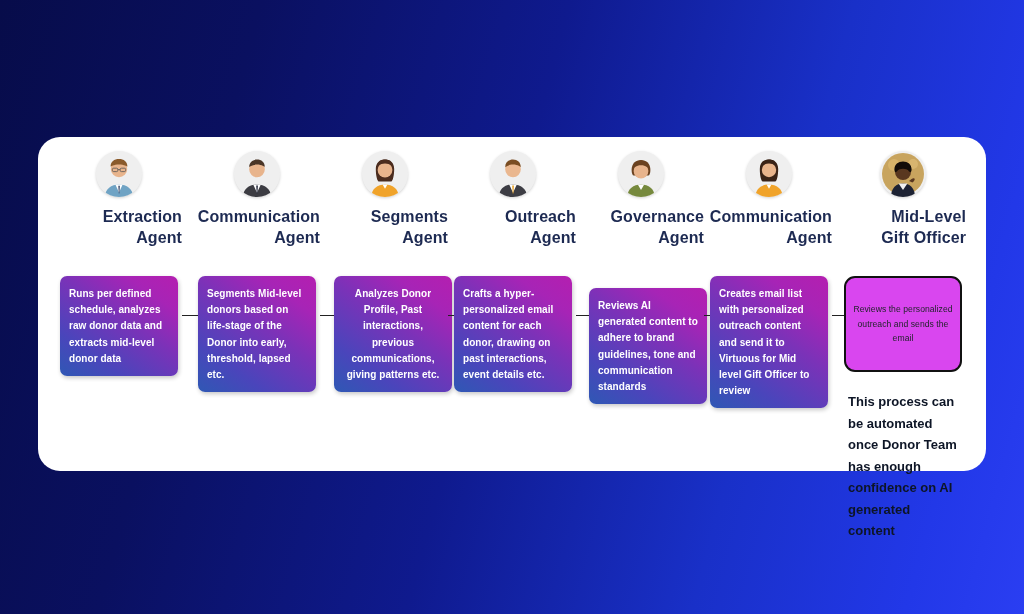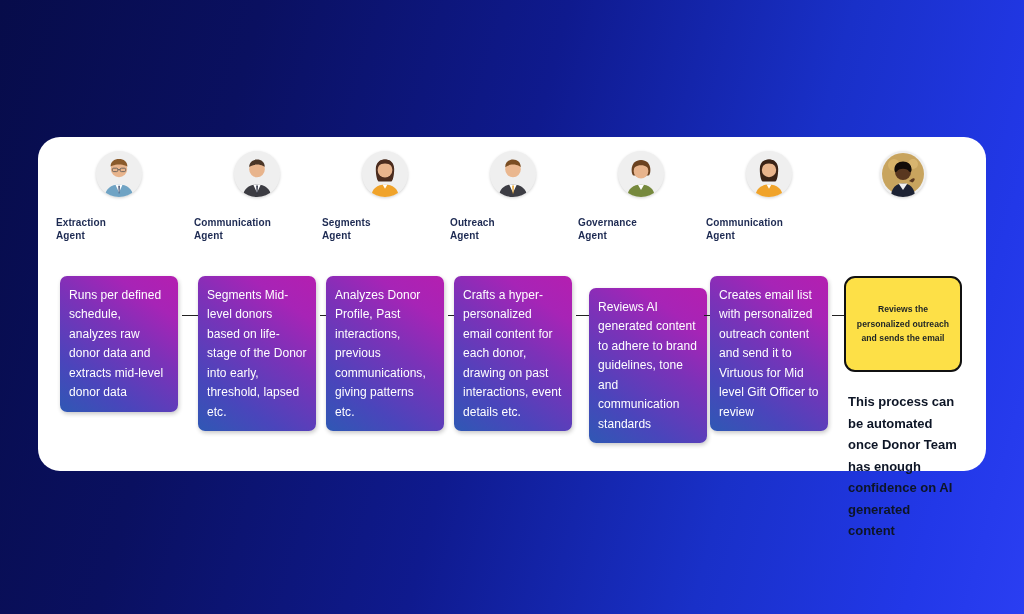--- a/index.html
+++ b/index.html
@@ -61,50 +61,50 @@
     background: #f0f0f0;
     box-shadow: 0 1px 3px rgba(0,0,0,.18);
     position: relative;
     overflow: hidden;
     flex: none;
   }
   .avatar svg { display: block; width: 46px; height: 46px; }
 
   
   .node-label {
-    margin-top: 19px;
-    text-align: left;
-    font-size: 10px;
+    margin-top: 9px;
+    text-align: right;
+    font-size: 16px;
     font-weight: bold;
     color: #1d2a52;
     line-height: 1.32;
     letter-spacing: .1px;
   }
 
   
   .card {
     position: absolute;
     top: 125px;
     width: 118px;
     min-height: 98px;
     border-radius: 7px;
     padding: 10px 9px 9px 9px;
     color: #ffffff;
-    font-size: 12px;
-    font-weight: normal;
+    font-size: 10px;
+    font-weight: bold;
     line-height: 1.62;
     letter-spacing: .05px;
     box-shadow: 1px 2px 4px rgba(0,0,0,.22);
     background: linear-gradient(35deg, #2f58b4 0%, #4a45bb 24%, #7b32b8 56%, #a724b6 80%, #b41fb0 100%);
   }
   .card.human {
-    background: #fde047;
+    background: #d946ef;
     border: 2px solid #111111;
     color: #1d2326;
-    font-weight: bold;
+    font-weight: normal;
     font-size: 8.6px;
     line-height: 1.68;
     text-align: center;
     display: flex;
     align-items: center;
     justify-content: center;
     box-shadow: none;
     border-radius: 11px;
     min-height: 96px;
     padding: 8px 7px;
@@ -203,21 +203,21 @@
             <path d="M15.4 15.6c0-4.4 3.4-7 7.6-7s7.6 2.6 7.6 7c0 0-2.2-3-7.6-3s-7.6 3-7.6 3z" fill="#4b2c1e"></path>
             <path d="M9.4 46c0-8.2 6.1-12.4 13.6-12.4S36.6 37.8 36.6 46z" fill="#f0a32a"></path>
             <path d="M20.6 33.6h4.8l-2.4 4.2z" fill="#ffffff"></path>
           </svg>
         </div>
       </div>
       <div class="node-label">
         <div>Segments</div>
         <div>Agent</div>
       </div>
-      <div class="card" style="left:4px;">Analyzes Donor Profile, Past interactions, previous communications, giving patterns etc.</div>
+      <div class="card" style="left:12px;text-align:center;">Analyzes Donor Profile, Past interactions, previous communications, giving patterns etc.</div>
     </div>
 
     <div class="arrow" style="left:392px;">
       <svg width="26" height="9" viewBox="0 0 26 9">
           <line x1="0" y1="4.5" x2="19" y2="4.5" stroke="#222" stroke-width="1"></line>
           <polygon points="19,1.4 25,4.5 19,7.6" fill="#222"></polygon>
         </svg>
     </div>
 
     <div class="node" style="left:394px;">
@@ -310,18 +310,22 @@
             <circle cx="14" cy="14" r="6" fill="#ddb96e" opacity="0.7"></circle>
             <circle cx="33" cy="13" r="5" fill="#e2c27c" opacity="0.6"></circle>
             <path d="M11 46c0-9 5.4-13.4 12-13.4S35 37 35 46z" fill="#1d2233"></path>
             <circle cx="23" cy="21" r="8" fill="#59371f"></circle>
             <path d="M14.4 18.4c0-5.2 3.8-8 8.6-8s8.6 2.8 8.6 8c0 1.6-.6 2.6-1.4 2.6-1.8 0-1.4-3.2-7.2-3.2s-5.4 3.2-7.2 3.2c-.8 0-1.4-1-1.4-2.6z" fill="#120c08"></path>
             <path d="M18.6 32.6h8.8l-4.4 6.4z" fill="#f1f1f1"></path>
             <path d="M29 30c2.4-2.4 4.4-3.4 5.4-2.6 1 .8-.2 2.6-2 4.2z" fill="#59371f"></path>
           </svg>
         </div>
       </div>
+      <div class="node-label">
+        <div>Mid-Level</div>
+        <div>Gift Officer</div>
+      </div>
       <div class="card human" style="left:4px;">Reviews the personalized outreach and sends the email</div>
       <div class="footnote" style="left:8px;">This process can be automated once Donor Team has enough confidence on AI generated content</div>
     </div>
 
   </div>
 </div>
 
 </body></html>

